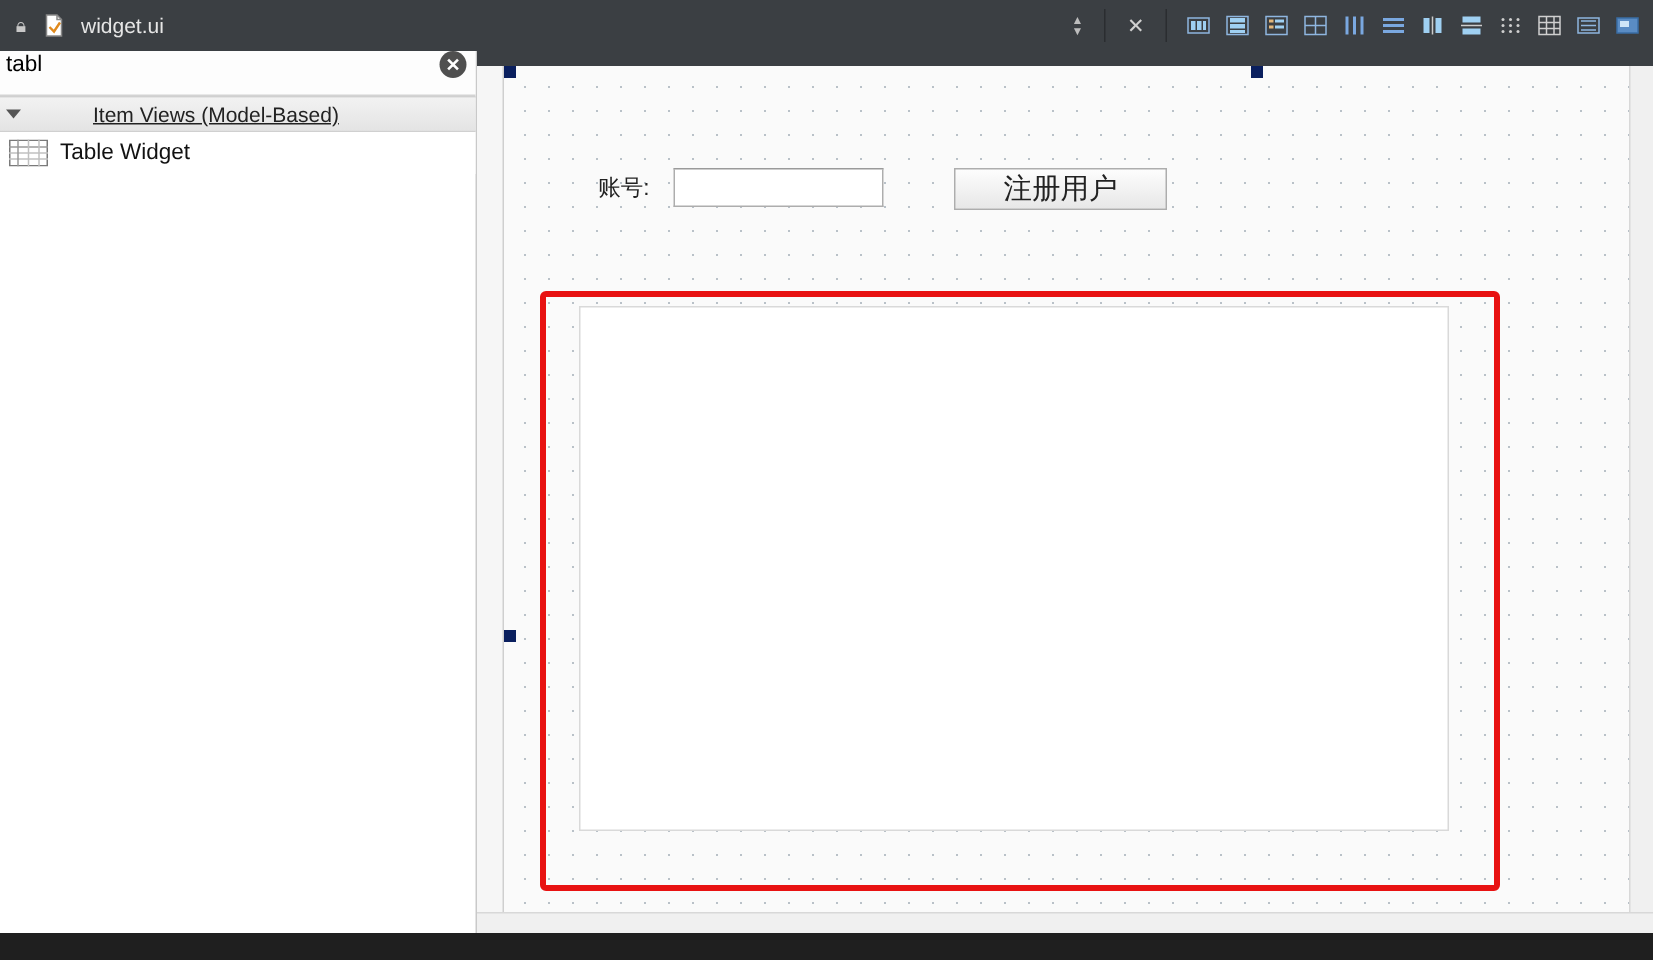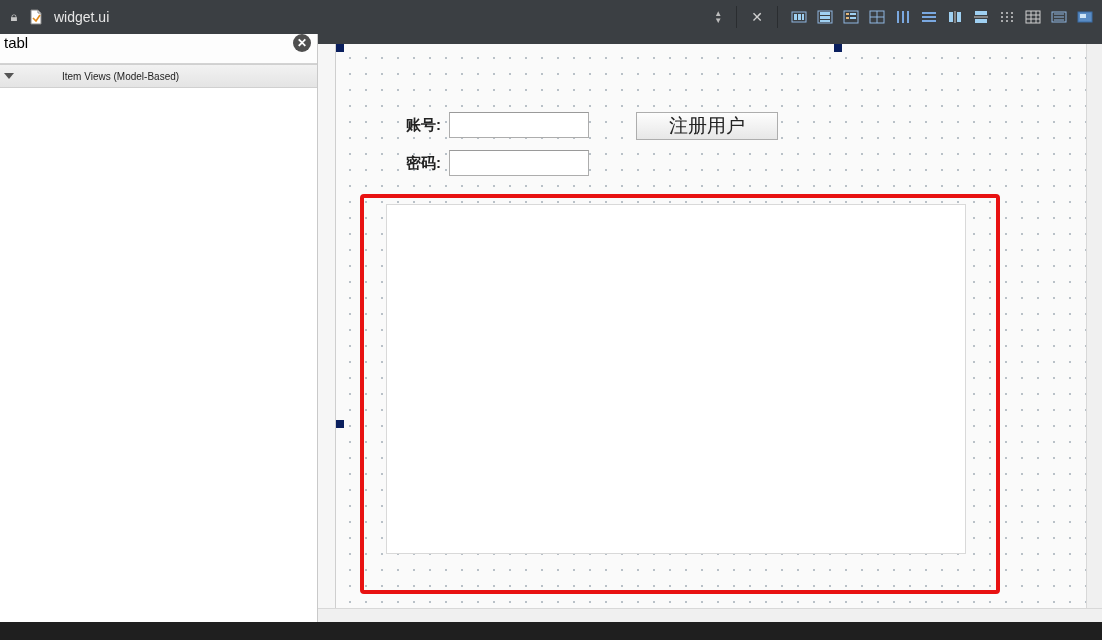--- a/index.html
+++ b/index.html
@@ -59,22 +59,23 @@
   }
   .clear-btn {
     width: 18px; height: 18px; border-radius: 50%; background: #4f4f4f; color: #fff;
     display: flex; align-items: center; justify-content: center; font-size: 12px; cursor: pointer;
     font-weight: bold;
   }
 
   .cat-header {
     height: 24px; background: linear-gradient(#f2f2f2,#e4e4e4);
     border-top: 1px solid #d0d0d0; border-bottom: 1px solid #d0d0d0;
-    display: flex; align-items: center; font-size: 10px; padding-left: 4px; gap: 6px;
+    display: flex; align-items: center; font-size: 14px; padding-left: 4px; gap: 6px;
     color: #222;
+    text-decoration: underline;
   }
   .tri {
     width: 0; height: 0; border-left: 5px solid transparent; border-right: 5px solid transparent;
     border-top: 6px solid #555;
   }
   .widget-item {
     height: 28px; display: flex; align-items: center; gap: 8px;
     padding-left: 6px; font-size: 15px; color: #111; background: #fff;
     border-bottom: 1px solid transparent;
   }
@@ -111,21 +112,21 @@
     background-color:#fafafa;
     background-image: radial-gradient(#b9c1c8 1px, transparent 1px);
     background-size: 16px 16px;
     background-position: 6px 6px;
   }
   .sel-handle {
     position:absolute; width:8px; height:8px; background:#0a1f5e;
   }
 
   .form-row { position:absolute; display:flex; align-items:center; gap:8px; }
-  .lbl { font-size:15px; color:#222; width:50px; text-align:right;font-weight:bold; }
+  .lbl { font-size:15px; color:#222; width:50px; text-align:center; }
   .qt-lineedit {
     width:140px; height:26px; background:#fff;
     border:1px solid #adadad; border-top-color:#9a9a9a;
   }
   .qt-button {
     height:28px; padding:0 32px; font-size:19px; color:#222;
     background:linear-gradient(#fdfdfd,#e7e7e7);
     border:1px solid #adadad; cursor:pointer;
   }
 
@@ -271,43 +272,53 @@
       <input class="search-input" value="tabl" style="">
       <div class="clear-btn">✕</div>
     </div>
 
     <div class="cat-header">
       <span class="tri"></span>
       <span style="width:36px"></span>
       <span>Item Views (Model-Based)</span>
     </div>
 
+    <div class="widget-item">
+      <span class="tableglyph">
+        <svg viewBox="0 0 26 18">
+            <rect x="0.5" y="0.5" width="25" height="17" fill="#fff" stroke="#7a7a7a"></rect>
+            <line x1="0" y1="5" x2="26" y2="5" stroke="#9a9a9a"></line>
+            <line x1="0" y1="9" x2="26" y2="9" stroke="#c0c0c0"></line>
+            <line x1="0" y1="13" x2="26" y2="13" stroke="#c0c0c0"></line>
+            <line x1="6" y1="0" x2="6" y2="18" stroke="#9a9a9a"></line>
+            <line x1="13" y1="0" x2="13" y2="18" stroke="#c0c0c0"></line>
+            <line x1="20" y1="0" x2="20" y2="18" stroke="#c0c0c0"></line>
+          </svg>
+      </span>
+      <span>Table Widget</span>
+    </div>
   </div>
 
   <div class="canvas-area">
     <div class="gutter-top"></div>
     <div class="gutter-left"></div>
     <div class="scroll-track-v"></div>
     <div class="scroll-track-h"></div>
 
     <div class="form-surface">
 
       <div class="sel-handle" style="left:0;top:0"></div>
       <div class="sel-handle" style="left:498px;top:0"></div>
       <div class="sel-handle" style="left:0;top:376px"></div>
 
       <div class="form-row" style="left:55px; top:68px">
         <span class="lbl">账号:</span>
         <div class="qt-lineedit" title=""></div>
       </div>
 
-      <div class="form-row" style="left:55px; top:106px">
-        <span class="lbl">密码:</span>
-        <div class="qt-lineedit" title=""></div>
-      </div>
 
       <button class="qt-button" style="position:absolute; left:300px; top:68px">注册用户</button>
 
       <div class="white-panel" style="left:50px; top:160px; width:580px; height:350px"></div>
 
       <div class="big-red" style="left:24px; top:150px; width:640px; height:400px"></div>
     </div>
   </div>
 
 </div>

